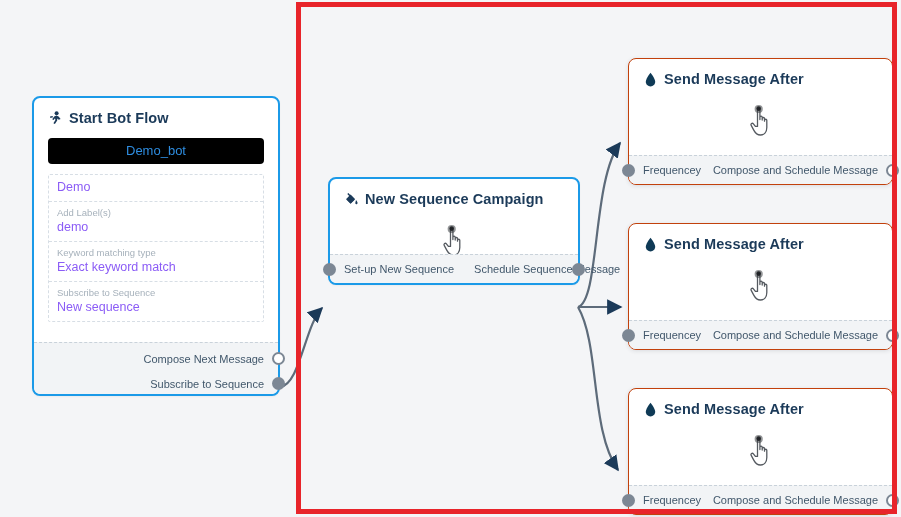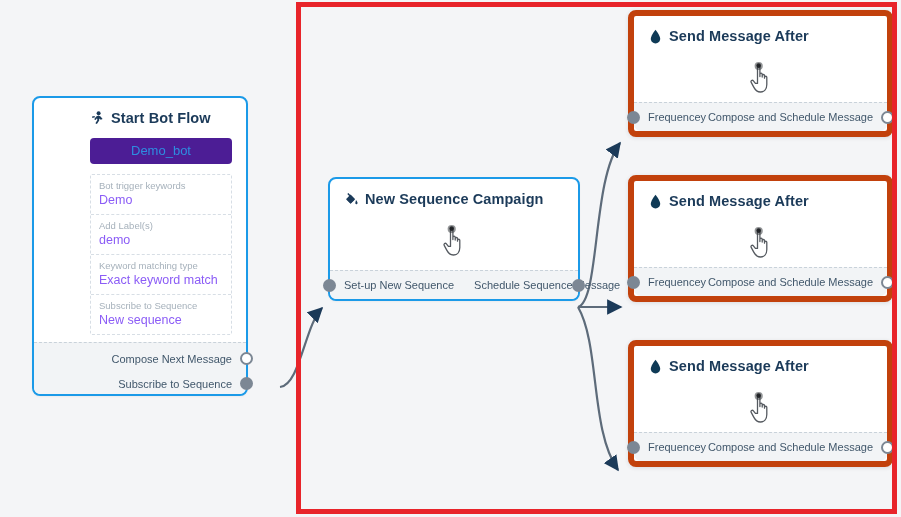--- a/index.html
+++ b/index.html
@@ -50,23 +50,24 @@
     background: #ffffff;
     box-sizing: border-box;
     z-index: 10;
   }
   .node-selected {
     border: 2px solid #1b9ae8;
     border-radius: 8px;
     box-shadow: 0 1px 2px rgba(0,0,0,0.04);
   }
   .node-plain {
-    border: 6px solid #c2410c;
+    border: 1px solid #c2410c;
     border-radius: 8px;
     box-shadow: 0 1px 4px rgba(30,40,60,0.12);
+    margin-top: 48px;
   }
 
   .node-title {
     display: flex;
     align-items: center;
     gap: 6px;
     font-size: 14.5px;
     font-weight: bold;
     color: #1b3a59;
     padding: 12px 14px 0 14px;
@@ -122,30 +123,29 @@
     background: #ffffff;
     border: 2px solid #7c8794;
   }
   .port-dot.right { right: -7px; }
   .port-dot.left  { left: -7px; }
 
   
   #node-start {
     left: 32px;
     top: 96px;
-    width: 216px;
+    width: 248px;
     height: 300px;
-    padding-left: 42px;
   }
   .bot-chip {
     margin: 12px 14px 10px 14px;
     height: 26px;
     line-height: 26px;
     text-align: center;
-    background: #4c1d95;
+    background: #000000;
     border-radius: 4px;
     color: #2e8de0;
     font-size: 13px;
   }
   .field-list {
     margin: 0 14px;
     border: 1px dashed #d7dee5;
     border-radius: 2px;
   }
   .field {
@@ -166,21 +166,21 @@
   #node-start .node-footer {
     height: 52px;
     padding-top: 3px;
   }
 
   
   #node-seq {
     left: 328px;
     top: 177px;
     width: 252px;
-    height: 124px;
+    height: 108px;
   }
   #node-seq .node-footer { height: 29px; }
   #node-seq .port-row {
     justify-content: flex-start;
     padding-left: 14px;
     padding-right: 14px;
     height: 28px;
     gap: 20px;
   }
 
@@ -245,21 +245,20 @@
           <path d="M1.0 5.6 L3.6 5.0 L4.0 6.3 L1.4 6.9 Z" fill="#1b3a59"></path>
         </svg>
       </span>
       <span>Start Bot Flow</span>
     </div>
 
     <div class="bot-chip">Demo_bot</div>
 
     <div class="field-list">
       <div class="field">
-        <div class="field-label">Bot trigger keywords</div>
         <div class="field-value">Demo</div>
       </div>
       <div class="field">
         <div class="field-label">Add Label(s)</div>
         <div class="field-value">demo</div>
       </div>
       <div class="field">
         <div class="field-label">Keyword matching type</div>
         <div class="field-value">Exact keyword match</div>
       </div>

